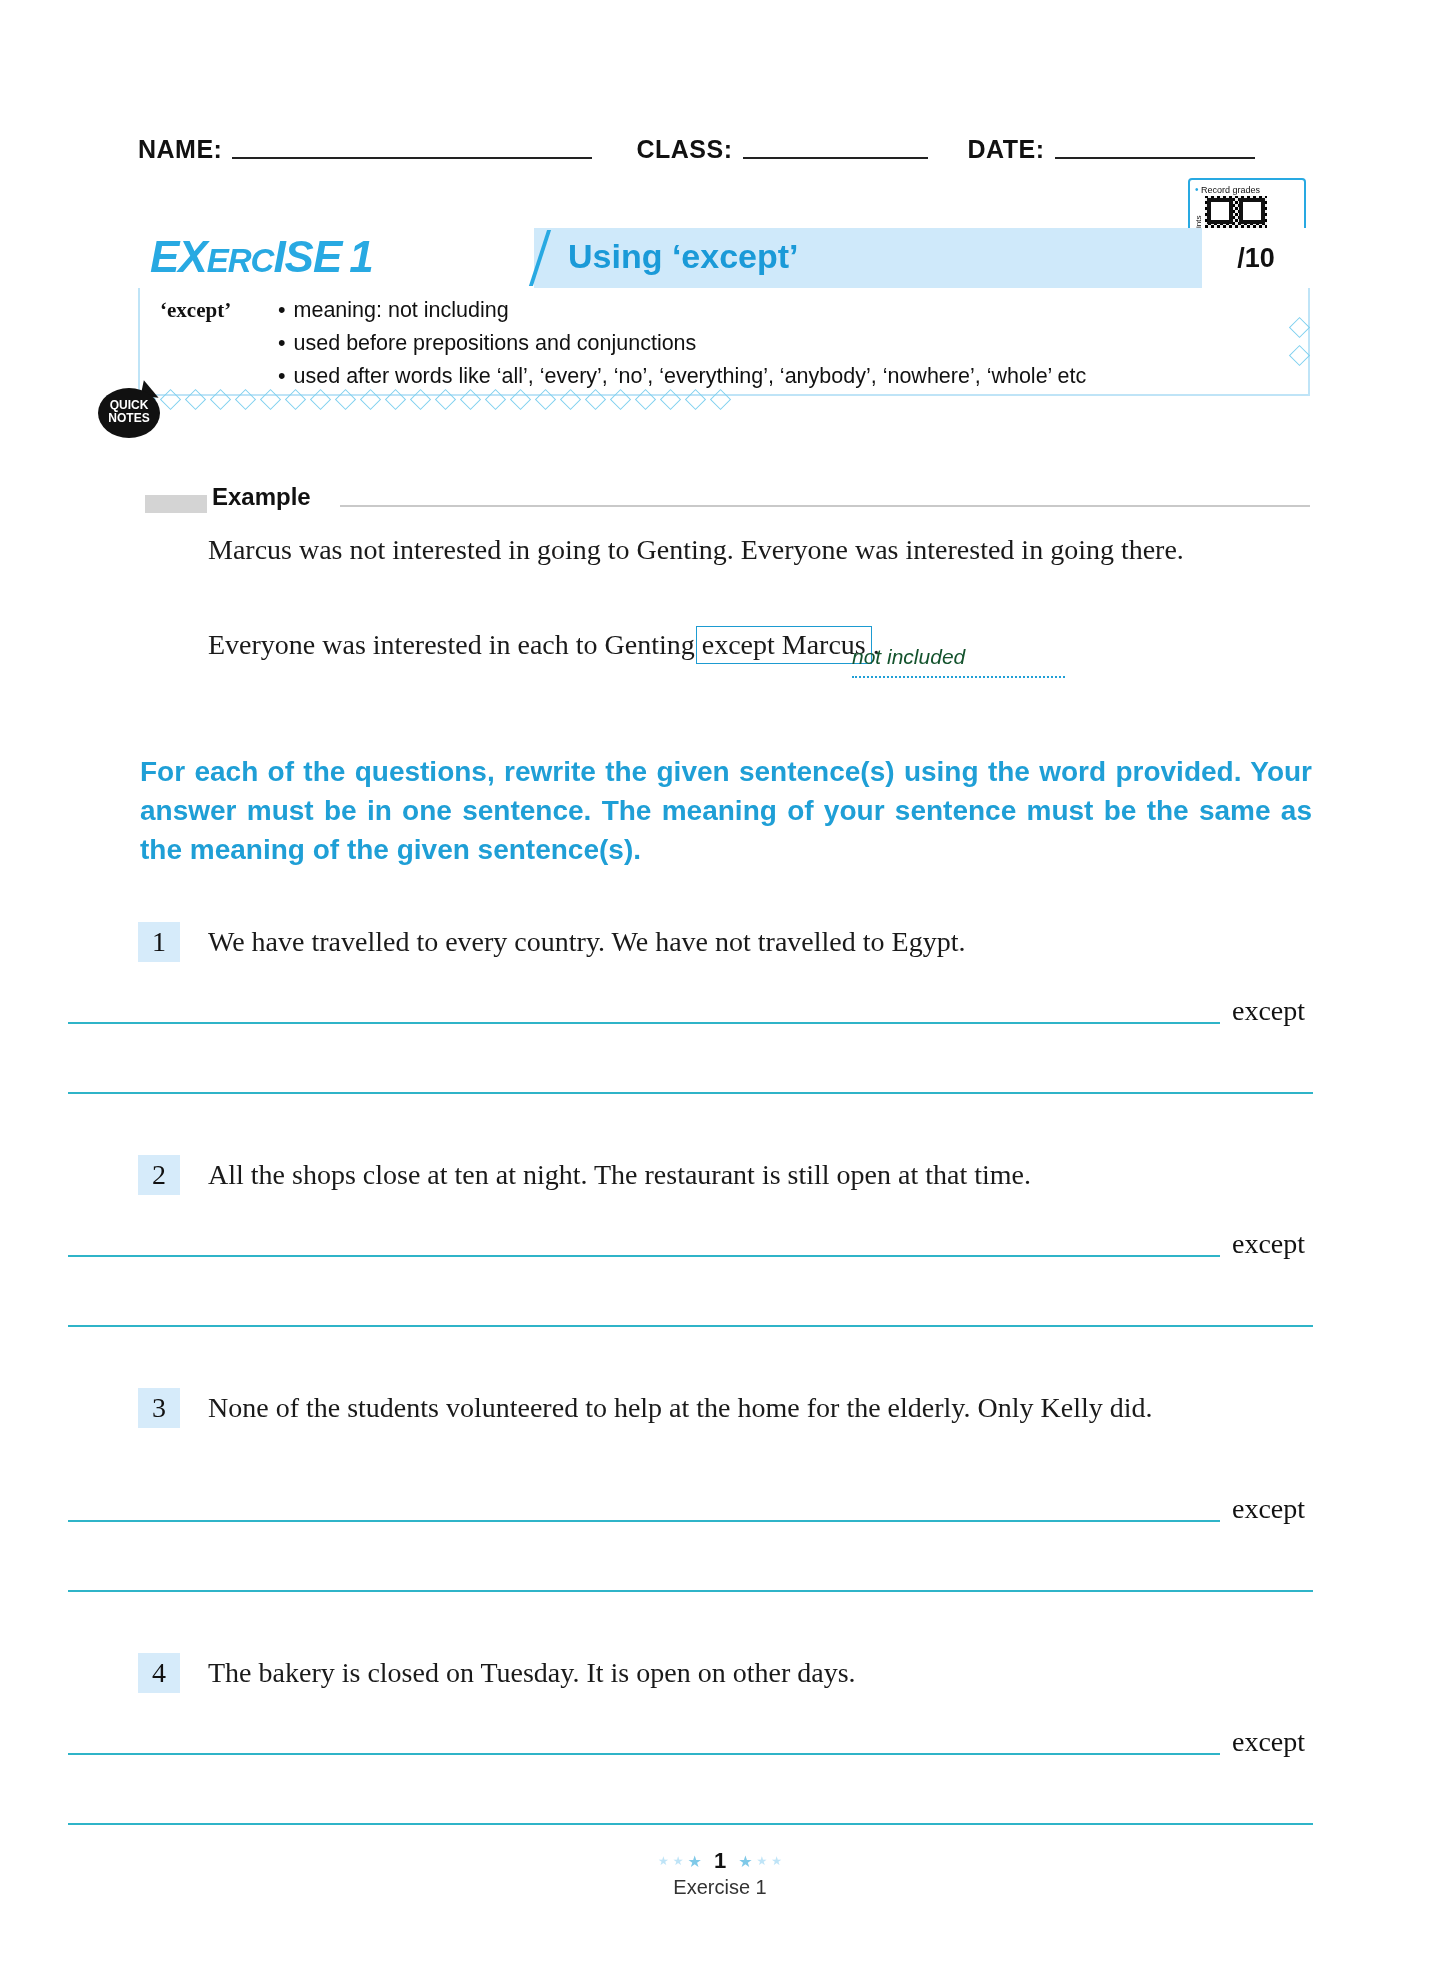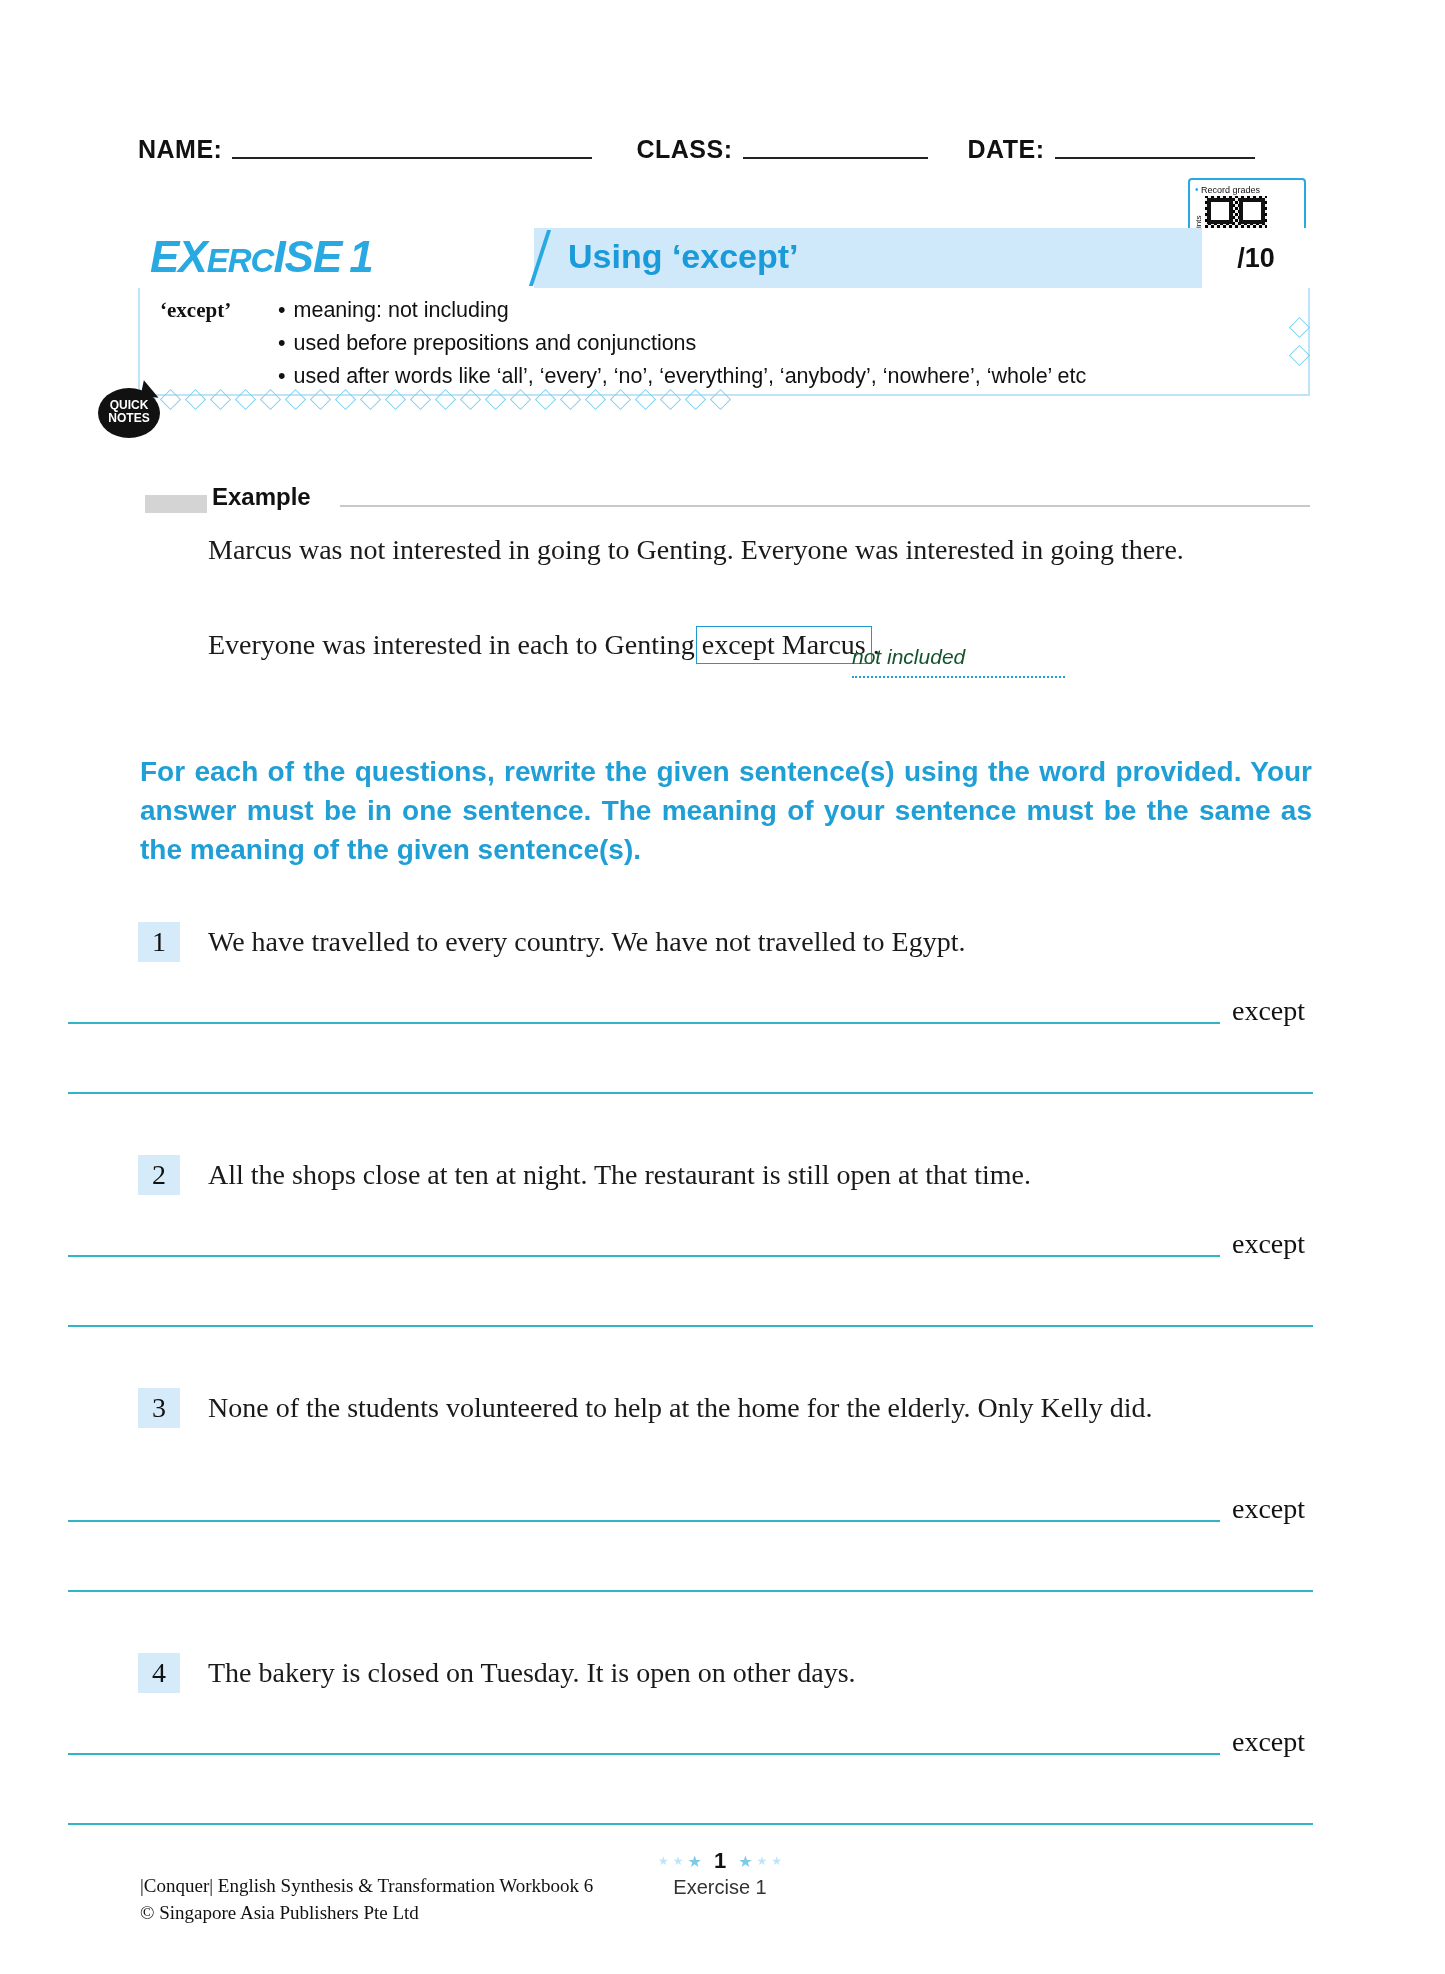--- a/index.html
+++ b/index.html
@@ -526,24 +526,20 @@
   <div class="ans-line" style="top:1590px; width:1245px;"></div>
 
   <div class="q" style="top:1653px;">
     <div class="q-num">4</div>
     <div class="q-text">The bakery is closed on Tuesday. It is open on other days.</div>
   </div>
   <div class="ans-line" style="top:1753px; width:1152px;"></div>
   <div class="ans-word" style="left:1232px; top:1726px;">except</div>
   <div class="ans-line" style="top:1823px; width:1245px;"></div>
 
-  <div class="footer-left">
-    <div>|Conquer| English Synthesis &amp; Transformation Workbook 6</div>
-    <div>© Singapore Asia Publishers Pte Ltd</div>
-  </div>
   <div class="footer-center">
     <div class="star-row">
       <span class="star-sm">★</span>
       <span class="star-sm">★</span>
       <span class="star-md">★</span>
       <span class="fc-num">1</span>
       <span class="star-md">★</span>
       <span class="star-sm">★</span>
       <span class="star-sm">★</span>
     </div>

